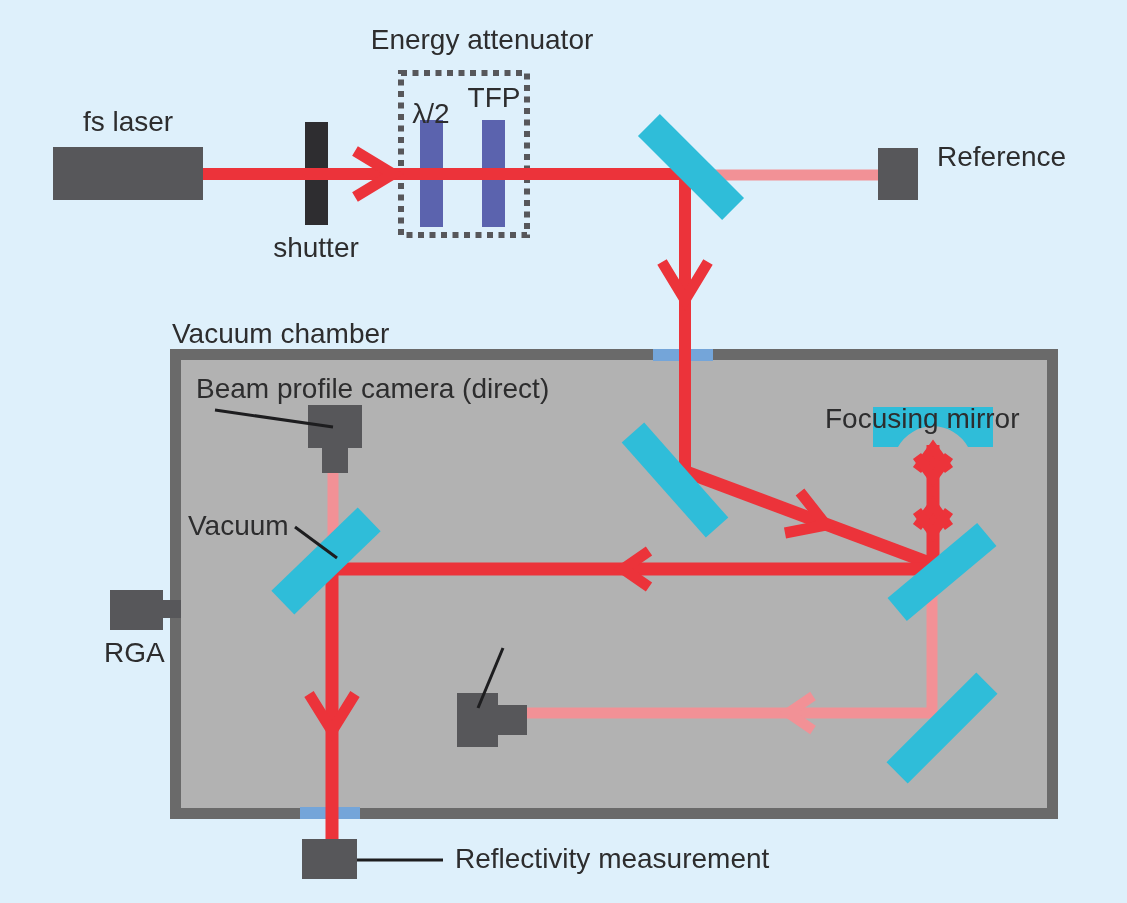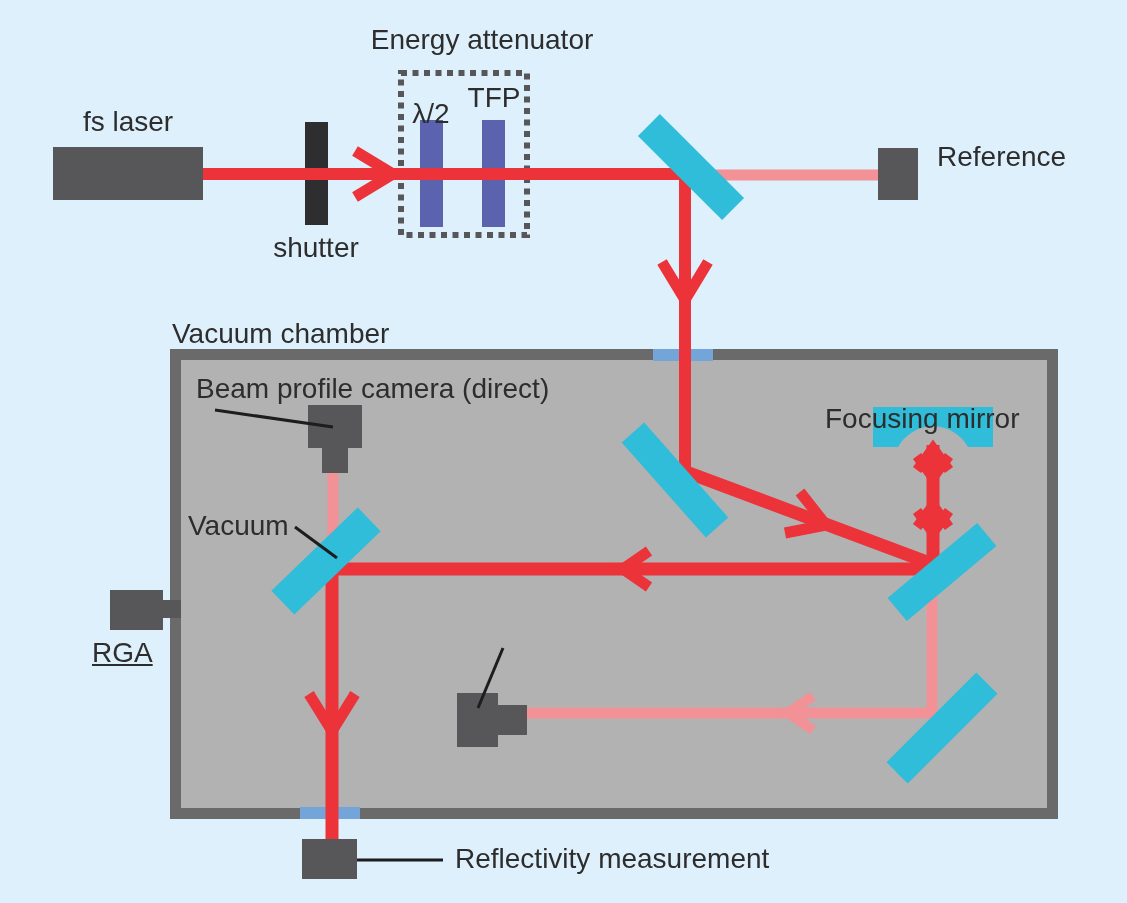--- a/index.html
+++ b/index.html
@@ -100,15 +100,15 @@
   <div class="label center" style="left:352px; top:24px; width:260px;">Energy attenuator</div>
   <div class="label center" style="left:398px; top:98px; width:66px;">λ/2</div>
   <div class="label center" style="left:461px; top:82px; width:66px;">TFP</div>
   <div class="label" style="left:937px; top:141px;">
     <div>Reference</div>
   </div>
   <div class="label" style="left:196px; top:373px;">Beam profile camera (direct)</div>
   <div class="label" style="left:172px; top:318px;">Vacuum chamber</div>
   <div class="label" style="left:825px; top:371px;margin-top:32px;">Focusing mirror</div>
   <div class="label" style="left:188px; top:510px;">Vacuum</div>
-  <div class="label" style="left:92px; top:637px;text-decoration:underline;">RGA</div>
+  <div class="label" style="left:104px; top:637px;">RGA</div>
   <div class="label" style="left:455px; top:843px;">Reflectivity measurement</div>
 </div>
 
 </body></html>

